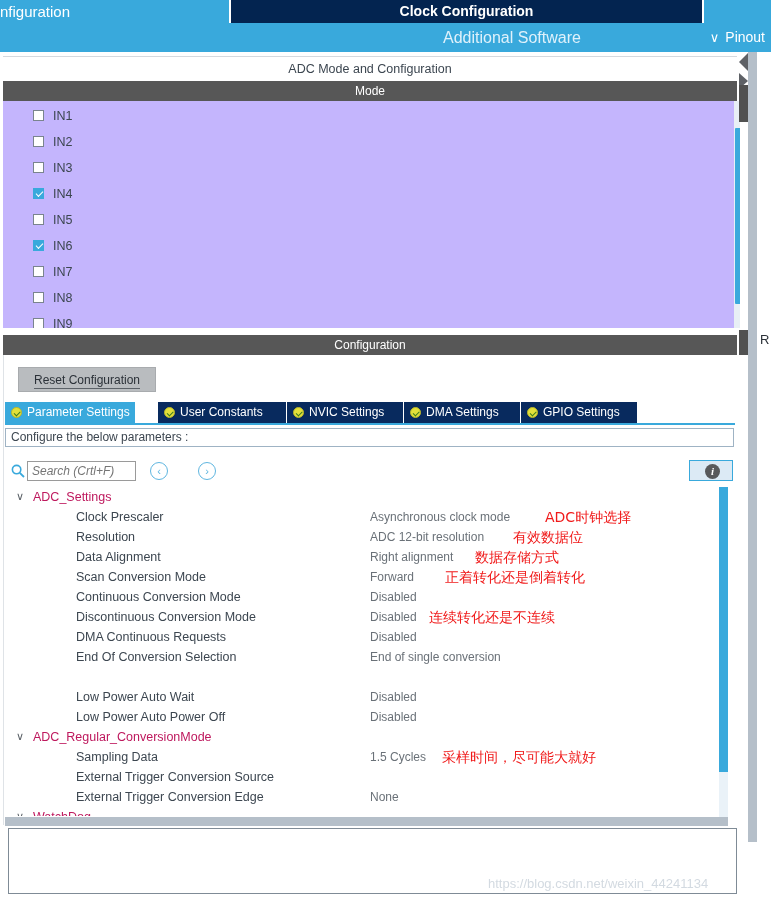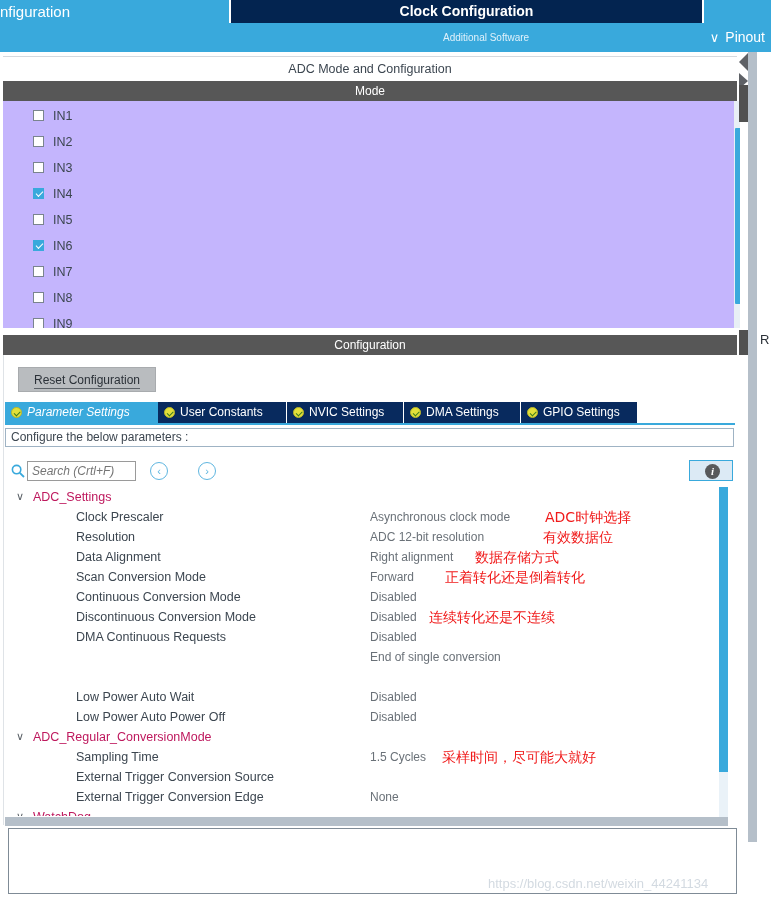--- a/index.html
+++ b/index.html
@@ -33,21 +33,21 @@
     background:#39a9dc;
   }
 
   
   .subbar {
     position:absolute; left:0; top:23px; width:771px; height:29px;
     background:#39a9dc;
   }
   .subbar-addsw {
     position:absolute; left:443px; top:0; height:29px; line-height:29px;
-    color:#dff1fb; font-size:10px; white-space:nowrap;
+    color:#dff1fb; font-size:16px; white-space:nowrap;
   }
   .subbar-pinout {
     position:absolute; right:6px; top:0; height:29px; line-height:29px;
     color:#ffffff; font-size:14px; white-space:nowrap;
   }
   .chev { display:inline-block; margin-right:6px; font-size:13px; }
 
   
   .content {
     position:absolute; left:0; top:52px; width:740px; height:852px;
@@ -303,21 +303,21 @@
   <div class="mp-scroll-thumb"></div>
 
   <div class="conf-band">Configuration</div>
   <div class="conf-body"></div>
 
   <div class="reset-btn">
     <span>Reset Configuration</span>
   </div>
 
   <div class="tabs" id="tabs-host">
-      <div class="tab active" style="left: 0px; width: 180px; font-style: italic;"><span class="tab-ico"></span><span>Parameter Settings</span></div>
+      <div class="tab active" style="left: 0px; width: 130px;"><span class="tab-ico"></span><span>Parameter Settings</span></div>
       <div class="tab" style="left: 153px; width: 128px;"><span class="tab-ico"></span><span>User Constants</span></div>
       <div class="tab" style="left: 282px; width: 116px;"><span class="tab-ico"></span><span>NVIC Settings</span></div>
       <div class="tab" style="left: 399px; width: 116px;"><span class="tab-ico"></span><span>DMA Settings</span></div>
       <div class="tab" style="left: 516px; width: 116px;"><span class="tab-ico"></span><span>GPIO Settings</span></div>
     </div>
   <div class="tabs-underline"></div>
 
   <div class="configure-bar">Configure the below parameters :</div>
 
   <div class="search-row">
@@ -340,21 +340,21 @@
         <span class="tgroup-label">ADC_Settings</span>
       </div>
       <div class="trow" style="top: 20px;">
         <span class="tname">Clock Prescaler</span>
         <span class="tval">Asynchronous clock mode</span>
         <span class="tnote" style="left: 540px;">ADC时钟选择</span>
       </div>
       <div class="trow" style="top: 40px;">
         <span class="tname">Resolution</span>
         <span class="tval">ADC 12-bit resolution</span>
-        <span class="tnote" style="left: 508px; margin-left: 30px;">有效数据位</span>
+        <span class="tnote" style="left: 508px;">有效数据位</span>
       </div>
       <div class="trow" style="top: 60px;">
         <span class="tname">Data Alignment</span>
         <span class="tval">Right alignment</span>
         <span class="tnote" style="left: 470px;">数据存储方式</span>
       </div>
       <div class="trow" style="top: 80px;">
         <span class="tname">Scan Conversion Mode</span>
         <span class="tval">Forward</span>
         <span class="tnote" style="left: 440px;">正着转化还是倒着转化</span>
@@ -366,36 +366,37 @@
       <div class="trow" style="top: 120px;">
         <span class="tname">Discontinuous Conversion Mode</span>
         <span class="tval">Disabled</span>
         <span class="tnote" style="left: 424px;">连续转化还是不连续</span>
       </div>
       <div class="trow" style="top: 140px;">
         <span class="tname">DMA Continuous Requests</span>
         <span class="tval">Disabled</span>
       </div>
       <div class="trow" style="top: 160px;">
+        <span class="tname">End Of Conversion Selection</span>
         <span class="tval">End of single conversion</span>
       </div>
       <div class="trow" style="top: 200px;">
         <span class="tname">Low Power Auto Wait</span>
         <span class="tval">Disabled</span>
       </div>
       <div class="trow" style="top: 220px;">
         <span class="tname">Low Power Auto Power Off</span>
         <span class="tval">Disabled</span>
       </div>
       <div class="trow" style="top: 240px;">
         <span class="tgroup-arrow">∨</span>
         <span class="tgroup-label">ADC_Regular_ConversionMode</span>
       </div>
       <div class="trow" style="top: 260px;">
-        <span class="tname">Sampling Time</span>
+        <span class="tname">Sampling Data</span>
         <span class="tval">1.5 Cycles</span>
         <span class="tnote" style="left: 437px;">采样时间，尽可能大就好</span>
       </div>
       <div class="trow" style="top: 280px;">
         <span class="tname">External Trigger Conversion Source</span>
       </div>
       <div class="trow" style="top: 300px;">
         <span class="tname">External Trigger Conversion Edge</span>
         <span class="tval">None</span>
       </div>

